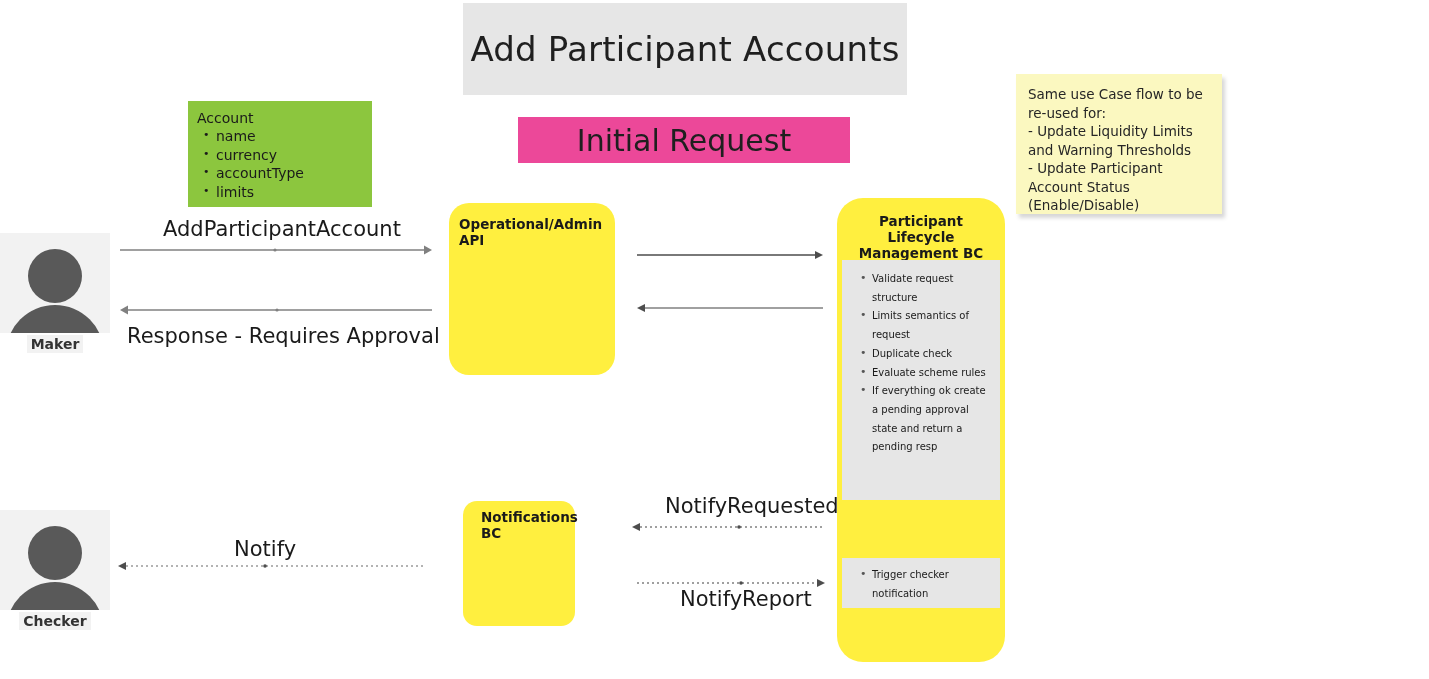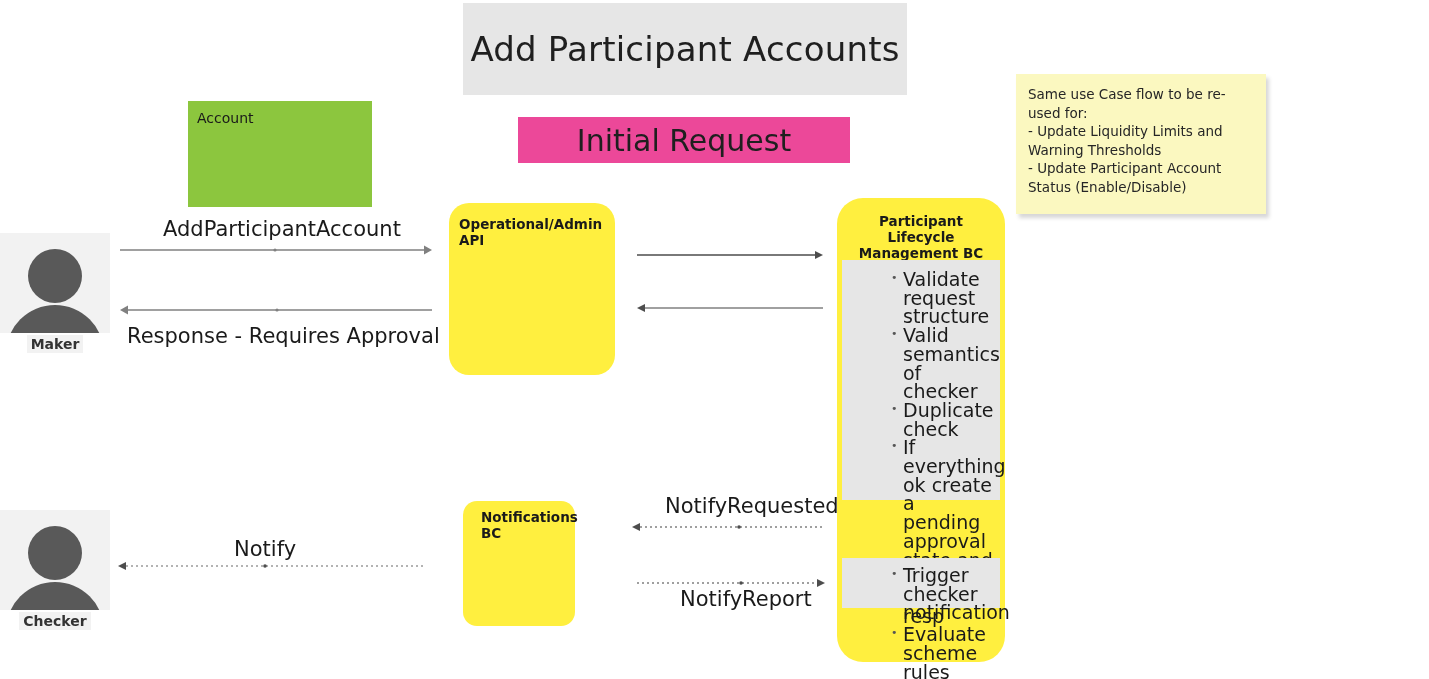--- a/index.html
+++ b/index.html
@@ -134,32 +134,32 @@
     padding: 10px 6px 6px 6px;
   }
   #activity-trigger {
     left: 5px; top: 360px; width: 158px; height: 50px;
     padding: 8px 6px 6px 6px;
   }
   .activity ul {
     margin: 0; padding: 0 0 0 24px; list-style: none;
   }
   .activity li {
-    font-size: 19px; color: #1a1a1a; line-height: 18.7px;
-    position: relative; margin-bottom: 0; margin-left: 31px;
+    font-size: 10px; color: #1a1a1a; line-height: 18.7px;
+    position: relative; margin-bottom: 0;
   }
   .activity li::before {
     content: "\2022";
     position: absolute; left: -12px; top: -1px;
     font-size: 11px; color: #555555;
   }
 
   
   .sticky-note {
-    left: 1016px; top: 74px; width: 250px; height: 140px;
+    left: 1016px; top: 74px; width: 206px; height: 140px;
     background: #fbf8c0;
     box-sizing: border-box;
     padding: 11px 12px 0 12px;
     box-shadow: 3px 4px 4px rgba(0,0,0,0.16);
   }
   .sticky-note p {
     margin: 0;
     font-size: 13.5px; line-height: 18.5px; color: #262626;
   }
 
@@ -189,40 +189,46 @@
 <div class="abs actor" style="left:0px; top:510px;">
   <div class="actor-figure">
     <div class="head"></div>
     <div class="body"></div>
   </div>
   <div class="actor-label"><span>Checker</span></div>
 </div>
 
 <div class="abs green-box">
   <div class="gb-title">Account</div>
+  <ul>
+    <li>name</li>
+    <li>currency</li>
+    <li>accountType</li>
+    <li>limits</li>
+  </ul>
 </div>
 
 <div class="abs ybox" id="op-api-box">
   <div class="ybox-title">Operational/Admin API</div>
 </div>
 
 <div class="abs ybox" id="notif-box">
   <div class="ybox-title">Notifications BC</div>
 </div>
 
 <div class="abs ybox" id="plm-box">
   <div class="ybox-title">Participant Lifecycle Management BC</div>
 
   <div class="activity" id="activity-validate">
     <ul>
       <li>Validate request structure</li>
-      <li>Valid semantics of checker</li>
+      <li>Limits semantics of request</li>
       <li>Duplicate check</li>
+      <li>Evaluate scheme rules</li>
       <li>If everything ok create a pending approval state and return a pending resp</li>
-      <li>Evaluate scheme rules</li>
     </ul>
   </div>
 
   <div class="activity" id="activity-trigger">
     <ul>
       <li>Trigger checker notification</li>
     </ul>
   </div>
 </div>
 

